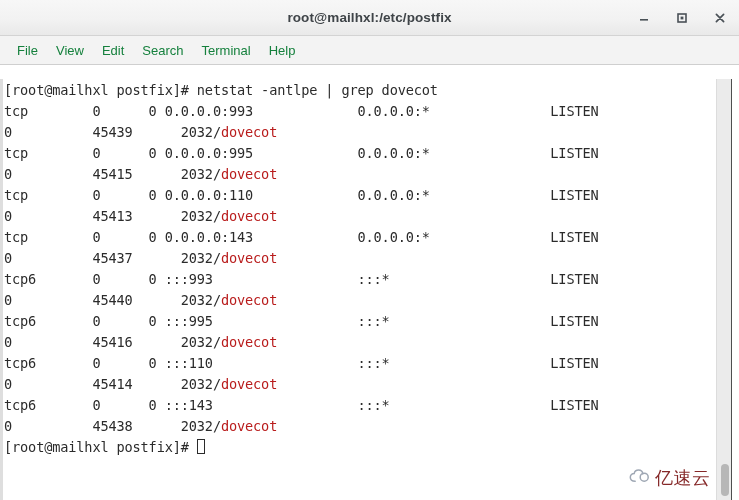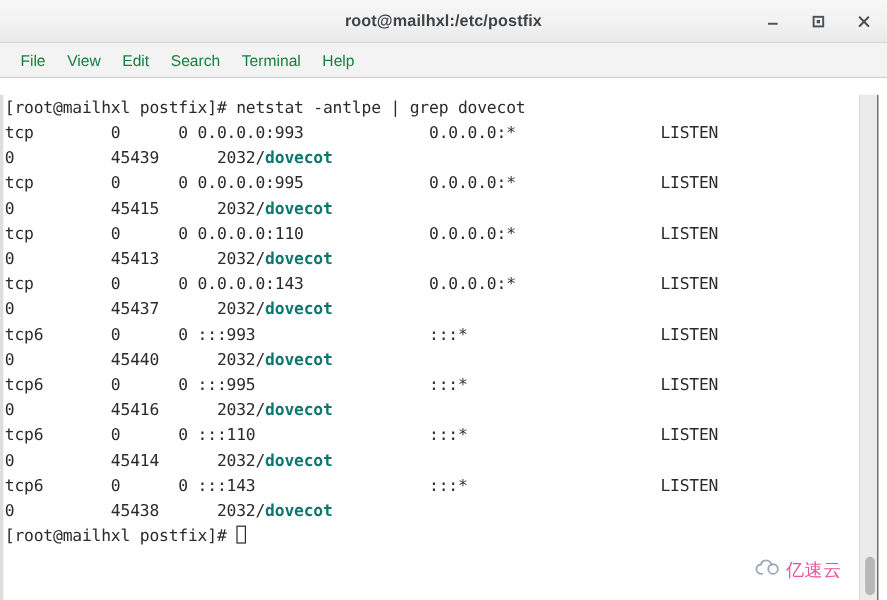--- a/index.html
+++ b/index.html
@@ -121,22 +121,22 @@
     top: 1px;
     margin: 0;
     font-family: "DejaVu Sans Mono", "Liberation Mono", monospace;
     font-size: 13.6px;
     line-height: 21px;
     color: #2b2b2b;
     white-space: pre;
     letter-spacing: -0.15px;
   }
   .term-text .dovecot {
-    color: #0f766e;
-    font-weight: bold;
+    color: #b91c1c;
+    font-weight: normal;
   }
   .cursor-block {
     display: inline-block;
     width: 8px;
     height: 15px;
     border: 1px solid #2b2b2b;
     box-sizing: border-box;
     vertical-align: -2px;
   }
 
@@ -176,22 +176,22 @@
     position: absolute;
     left: 629px;
     top: 466px;
     display: flex;
     align-items: center;
     gap: 4px;
     opacity: 0.95;
   }
   .watermark-icon { display: block; color: #9aa3b0; }
   .watermark-text {
-    font-size: 15px;
-    color: #ec4899;
+    font-size: 18px;
+    color: #7f1d1d;
     font-family: "DejaVu Sans", sans-serif;
     white-space: nowrap;
     letter-spacing: 0.5px;
   }
 </style>
 </head>
 <body>
 
 <div class="window">
 

